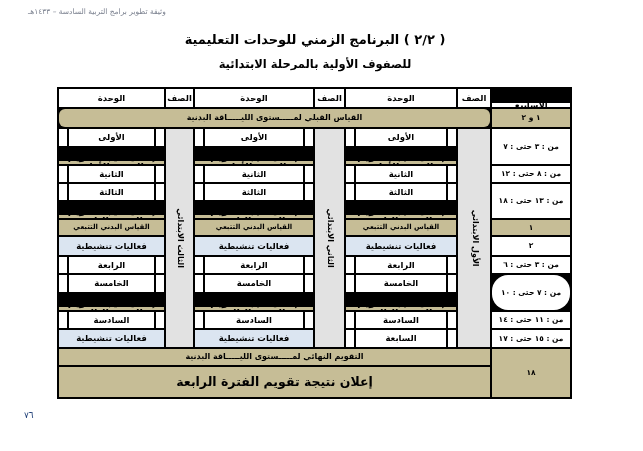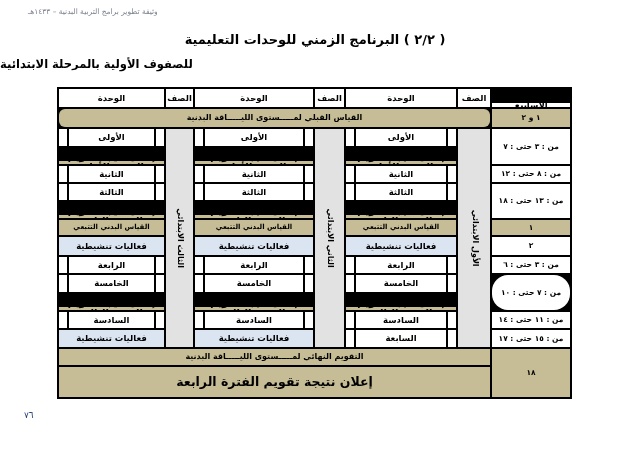--- a/index.html
+++ b/index.html
@@ -9,21 +9,21 @@
   }
   .doc-header{
     position:absolute;top:7px;left:28px;font-size:7.5px;color:#7c8290;
     direction:rtl;
   }
   .title1{
     position:absolute;top:32px;left:0;width:630px;text-align:center;
     font-size:13px;font-weight:bold;color:#000;direction:rtl;
   }
   .title2{
-    position:absolute;top:57px;left:0;width:630px;text-align:left;
+    position:absolute;top:57px;left:0;width:630px;text-align:center;
     font-size:11.5px;font-weight:bold;color:#000;direction:rtl;
   }
   .page-number{
     position:absolute;top:410px;left:24px;font-size:9px;color:#1f3f77;
   }
   .schedule-table{
     position:absolute;top:87px;left:57px;
     display:grid;direction:rtl;
     grid-template-columns:78px 32px 110px 29px 118px 27px 105px;
     grid-template-rows:18px 18px 17px 16px 16px 16px 16px 15px 18px 16px 17px 16px 16px 17px 16px 30px;
@@ -46,21 +46,21 @@
     display:flex;align-items:center;justify-content:center;font-size:8.5px;
   }
   .ann{font-size:10px;margin-top:13px;}
   .track{font-size:7px;}
   .footer1{font-size:8px;}
   .footer2{font-size:12.5px;}
 </style>
 </head>
 <body>
 
-<div class="doc-header">وثيقة تطوير برامج التربية البدنية – ١٤٣٣هـ</div>
+<div class="doc-header">وثيقة تطوير برامج التربية السادسة – ١٤٣٣هـ</div>
 <div class="title1">( ٢/٢ ) البرنامج الزمني للوحدات التعليمية</div>
 <div class="title2">للصفوف الأولية بالمرحلة الابتدائية</div>
 
 <div class="schedule-table" id="schedule" dir="rtl">
     <div class="cell head" style="grid-area: 1 / 1 / span 1 / span 1; margin-top: 14px;">الأسابيع</div>
     <div class="cell head" style="grid-area: 1 / 2 / span 1 / span 1;">الصف</div>
     <div class="cell head" style="grid-area: 1 / 3 / span 1 / span 1;">الوحدة</div>
     <div class="cell head" style="grid-area: 1 / 4 / span 1 / span 1;">الصف</div>
     <div class="cell head" style="grid-area: 1 / 5 / span 1 / span 1;">الوحدة</div>
     <div class="cell head" style="grid-area: 1 / 6 / span 1 / span 1;">الصف</div>

